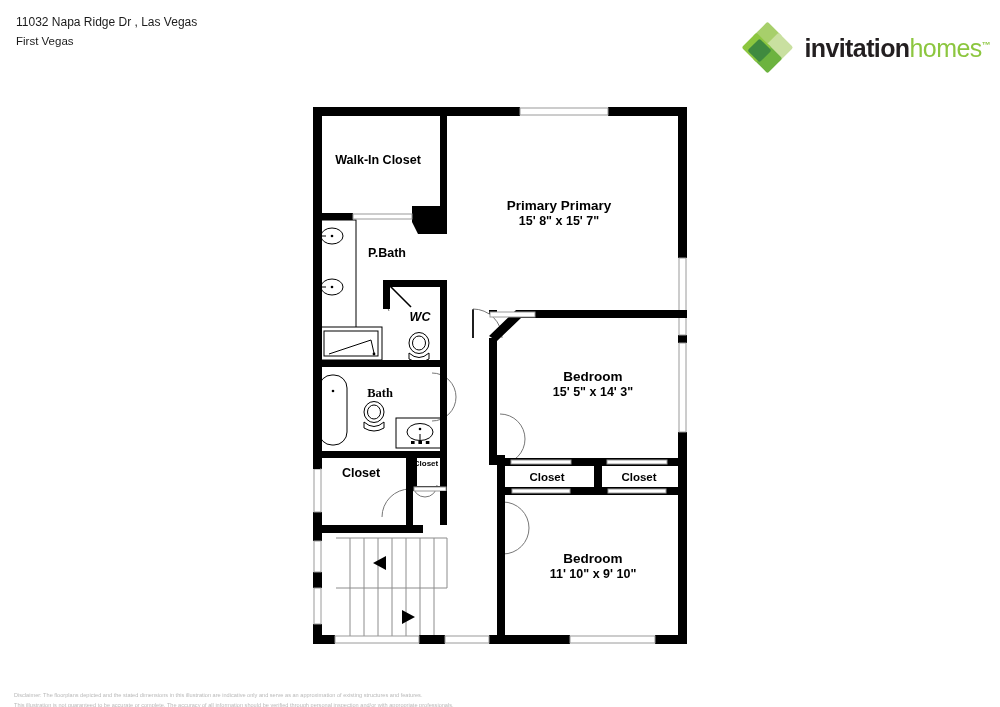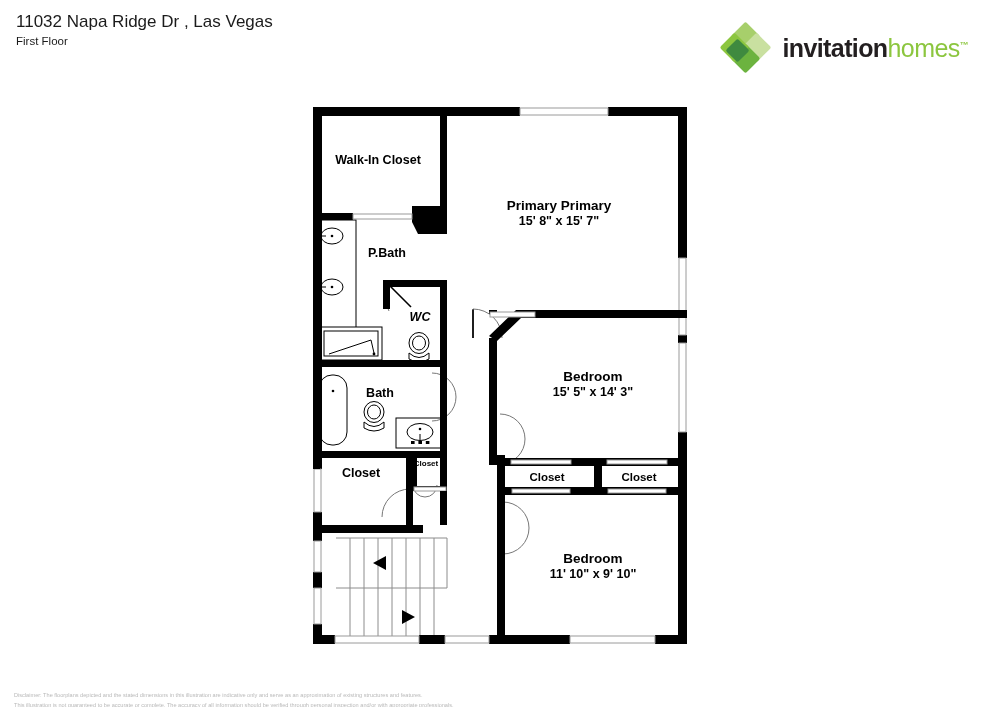--- a/index.html
+++ b/index.html
@@ -14,39 +14,39 @@
     overflow: hidden;
     font-family: "Liberation Sans", sans-serif;
     color: #000000;
   }
 
   
   #header-address {
     position: absolute;
     left: 16px;
     top: 14px;
-    font-size: 17px;
+    font-size: 12px;
     line-height: 16px;
     color: #1b1b1b;
     white-space: nowrap;
   }
   #header-floor {
     position: absolute;
     left: 16px;
     top: 33px;
     font-size: 11.5px;
     line-height: 16px;
     color: #1b1b1b;
     white-space: nowrap;
   }
 
   
   #brand-logo {
     position: absolute;
-    right: 32px;
+    right: 10px;
     top: 26px;
     height: 44px;
     display: flex;
     align-items: center;
     gap: 14px;
   }
   #brand-mark {
     width: 44px;
     height: 44px;
     position: relative;
@@ -118,21 +118,21 @@
     color: #b9b9b9;
     white-space: nowrap;
   }
   #disclaimer div { display: block; }
 </style>
 </head>
 <body>
 
 <div id="header-address">11032 Napa Ridge Dr , Las Vegas</div>
 
-<div id="header-floor">First Floor</div>
+<div id="header-floor">First Vegas</div>
 
 <div id="brand-logo">
   <div id="brand-mark">
     <div class="pw a" style="background:#a7cf6b"></div>
     <div class="pw b" style="background:#c9e0a0"></div>
     <div class="pw c" style="background:#6cb33f"></div>
     <div class="pw d" style="background:#8cc63f"></div>
     <div class="pw e" style="background:#3f8a3f"></div>
   </div>
   <div id="brand-wordmark">
@@ -358,21 +358,21 @@
 </div>
 
 <div class="room-label lbl-lg" style="left:387px; top:254px;">
   <span class="rl-name">P.Bath</span>
 </div>
 
 <div class="room-label lbl-lg" style="left:420px; top:318px;font-style:italic;">
   <span class="rl-name">WC</span>
 </div>
 
-<div class="room-label lbl-lg" style="left:380px; top:394px;">
+<div class="room-label lbl-lg" style="left:380px; top:394px;font-family:Liberation Serif, serif;">
   <span class="rl-name">Bath</span>
 </div>
 
 <div class="room-label lbl-xl" style="left:593px; top:385px;">
   <span class="rl-name">Bedroom</span>
   <span class="rl-dim">15' 5" x 14' 3"</span>
 </div>
 
 <div class="room-label lbl-lg" style="left:361px; top:474px;">
   <span class="rl-name">Closet</span>

